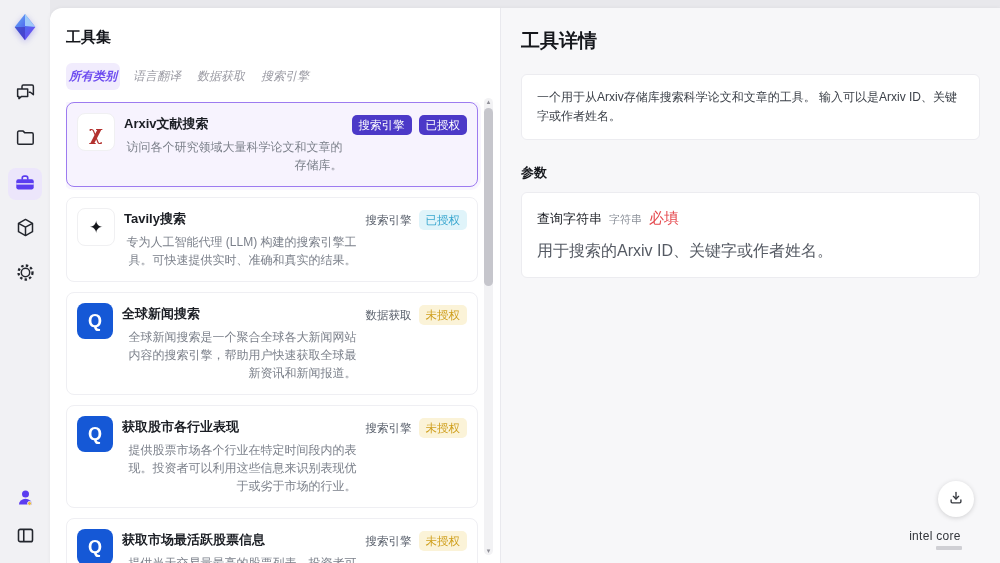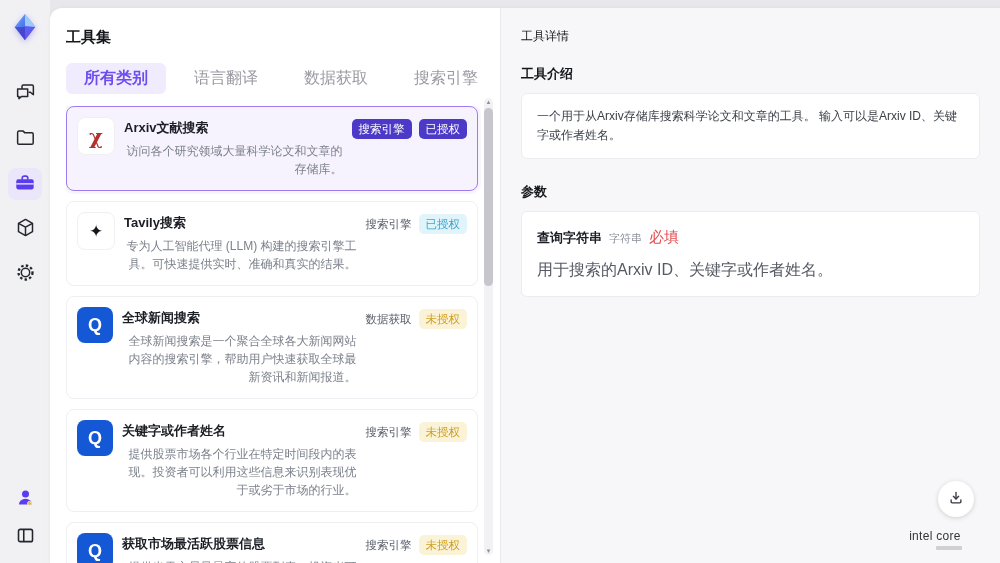--- a/index.html
+++ b/index.html
@@ -13,21 +13,21 @@
   .side-btn.active{background:#ece6fb;}
   .side-bottom{margin-top:auto;display:flex;flex-direction:column;gap:6px;margin-bottom:10px;}
 
   
   .content{position:absolute;left:50px;top:8px;right:0;bottom:0;background:#ffffff;border-top-left-radius:12px;overflow:hidden;display:flex;box-shadow:0 0 4px rgba(0,0,0,.05);}
 
   
   .list-panel{width:450px;box-sizing:border-box;padding:14px 0 0 16px;position:relative;display:flex;flex-direction:column;}
   .panel-title{font-size:15px;font-weight:bold;color:#15171c;margin:6px 0 16px 0;}
   .tabs{display:flex;gap:10px;margin-bottom:12px;align-items:center;}
-  .tab{font-size:16px;color:#9a9aa3;background:transparent;border:none;padding:5px 18px;border-radius:6px;cursor:pointer;white-space:nowrap;font-family:inherit;}
+  .tab{font-size:12px;color:#9a9aa3;background:transparent;border:none;padding:5px 3px;border-radius:6px;cursor:pointer;white-space:nowrap;font-family:inherit;font-style:italic;}
   .tab.active{color:#6d4cf0;background:#f1ecfd;font-weight:bold;}
   .tool-list{flex:1;overflow:hidden;padding-right:22px;}
   .tool-card{position:relative;display:flex;gap:9px;background:#fff;border:1px solid #efeff3;border-radius:8px;padding:10px 10px 12px 10px;margin-bottom:10px;cursor:pointer;}
   .tool-card.selected{background:#f7f3fe;border:1.5px solid #9d7bf0;box-shadow:0 0 0 3px rgba(150,110,245,.07);}
   .tool-icon{flex:none;width:36px;height:36px;border-radius:8px;display:flex;align-items:center;justify-content:center;font-size:19px;line-height:1;}
   .tool-icon.arxiv{background:#ffffff;border:1px solid #f0f0f2;color:#b3312e;font-weight:bold;font-family:"DejaVu Serif",serif;font-size:21px;}
   .tool-icon.tavily{background:#ffffff;border:1px solid #f0f0f2;color:#15171c;font-size:17px;}
   .tool-icon.qnews{background:#1558d6;color:#ffffff;font-weight:bold;font-size:18px;}
   .tool-main{flex:1;min-width:0;}
   .tool-title{font-size:13px;font-weight:bold;color:#1b1e24;margin:2px 0 5px 0;}
@@ -42,26 +42,26 @@
 
   
   .scrollbar{position:absolute;right:7px;top:90px;bottom:8px;width:9px;background:#f2f2f4;border-radius:5px;}
   .sb-thumb{position:absolute;top:10px;left:0;width:9px;height:178px;background:#c6c6cc;border-radius:5px;}
   .sb-arrow{position:absolute;left:0;width:9px;text-align:center;font-size:7px;color:#8f8f97;line-height:8px;}
   .sb-arrow.up{top:0;}
   .sb-arrow.down{bottom:0;}
 
   
   .details-panel{flex:1;background:#f7f7f9;border-left:1px solid #e9e9ee;padding:16px 20px;box-sizing:border-box;}
-  .details-title{font-size:12px;font-weight:normal;color:#15171c;margin:4px 0 20px 0;}
+  .details-title{font-size:19px;font-weight:bold;color:#15171c;margin:4px 0 20px 0;}
   .section-title{font-size:13px;font-weight:bold;color:#15171c;margin:0 0 10px 0;}
   .section-title.params{margin-top:24px;}
   .info-card{background:#ffffff;border:1px solid #ececf0;border-radius:6px;padding:13px 15px;font-size:12px;color:#3c4149;line-height:1.6;}
   .param-head{display:flex;align-items:baseline;gap:7px;}
-  .param-name{font-size:13px;font-weight:bold;color:#1b1e24;}
+  .param-name{font-size:13px;font-weight:normal;color:#1b1e24;}
   .param-type{font-size:11px;color:#8a8f98;}
   .param-required{font-size:15px;color:#e5484d;}
   .param-desc{font-size:16px;color:#555a63;margin-top:8px;}
 
   
   .download-btn{position:absolute;right:26px;bottom:46px;width:36px;height:36px;border-radius:50%;background:#ffffff;border:none;box-shadow:0 1px 5px rgba(0,0,0,.16);display:flex;align-items:center;justify-content:center;cursor:pointer;}
   .intel-brand{position:absolute;right:32px;bottom:13px;width:66px;text-align:center;}
   .intel-text{font-size:12px;color:#33363c;letter-spacing:.3px;white-space:nowrap;}
   .intel-sub{width:26px;height:4px;background:#cfcfd4;border-radius:1px;margin:3px 6px 0 auto;}
 </style>
@@ -190,21 +190,21 @@
               <div class="tool-desc">全球新闻搜索是一个聚合全球各大新闻网站内容的搜索引擎，帮助用户快速获取全球最新资讯和新闻报道。</div>
             </div>
             <div class="tool-badges">
               <span class="badge cat-plain">数据获取</span>
               <span class="badge status-warn">未授权</span>
             </div>
           </div>
           <div class="tool-card">
             <div class="tool-icon qnews">Q</div>
             <div class="tool-main">
-              <div class="tool-title">关键字或作者姓名</div>
+              <div class="tool-title">获取股市各行业表现</div>
               <div class="tool-desc">提供股票市场各个行业在特定时间段内的表现。投资者可以利用这些信息来识别表现优于或劣于市场的行业。</div>
             </div>
             <div class="tool-badges">
               <span class="badge cat-plain">搜索引擎</span>
               <span class="badge status-warn">未授权</span>
             </div>
           </div>
           <div class="tool-card">
             <div class="tool-icon qnews">Q</div>
             <div class="tool-main">
@@ -220,21 +220,20 @@
       <div class="scrollbar">
         <div class="sb-arrow up">▴</div>
         <div class="sb-thumb"></div>
         <div class="sb-arrow down">▾</div>
       </div>
     </section>
 
     <section class="details-panel">
       <h1 class="details-title">工具详情</h1>
 
-      <h2 class="section-title">工具介绍</h2>
       <div class="info-card">
         <span>一个用于从Arxiv存储库搜索科学论文和文章的工具。 输入可以是Arxiv ID、关键字或作者姓名。</span>
       </div>
 
       <h2 class="section-title params">参数</h2>
       <div class="info-card param-card">
         <div class="param-head">
           <span class="param-name">查询字符串</span>
           <span class="param-type">字符串</span>
           <span class="param-required">必填</span>

